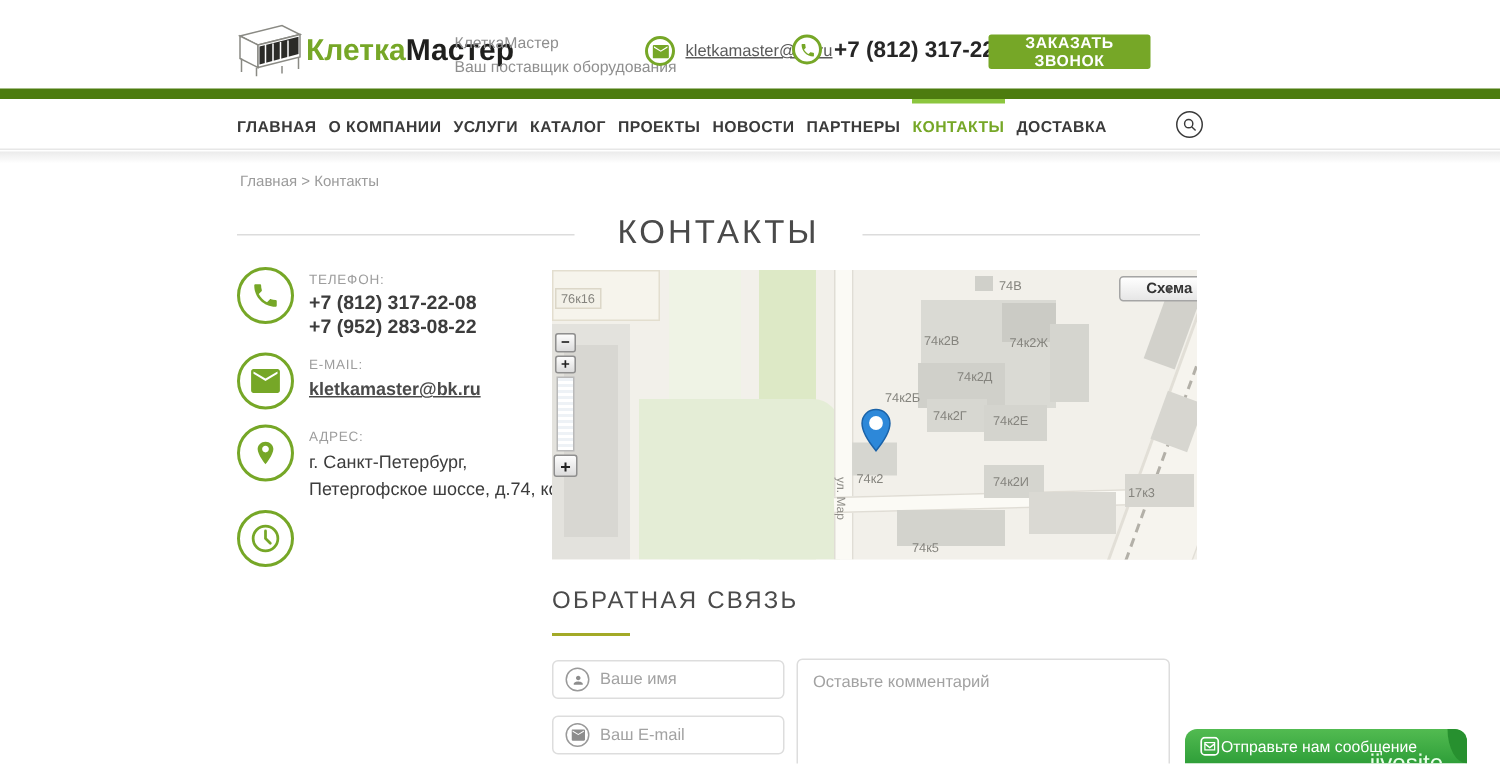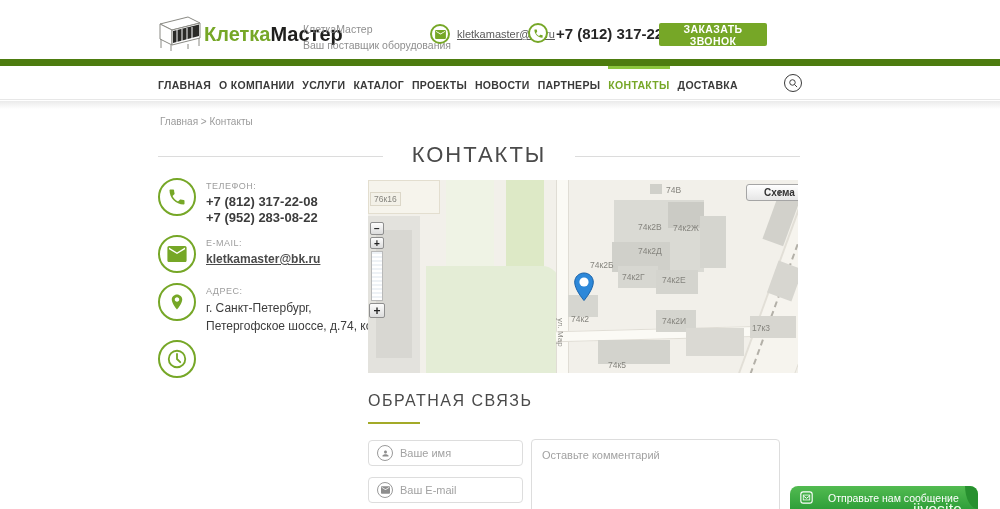--- a/index.html
+++ b/index.html
@@ -120,21 +120,21 @@
     margin-left:7px; font-family:inherit; background:transparent; }
   .fb-field input::placeholder, .fb-area::placeholder { color:#a2a2a2; }
   .fb-area { position:absolute; left:531px; top:439px; width:249px; height:80px; border:1px solid #ddd;
     border-radius:4px; padding:9px 10px; font-size:11px; color:#777; resize:none; outline:none;
     font-family:inherit; }
 
   
   .chat { position:absolute; left:790px; top:486px; width:188px; height:23px;
     background:linear-gradient(#52bb51,#2f9f39); border-radius:8px 8px 0 0;
     display:flex; align-items:center; color:#fff; cursor:pointer; overflow:hidden; }
-  .chat-msg { font-size:10.5px; margin-left:15px; }
+  .chat-msg { font-size:10.5px; margin-left:1px; }
   .chat-env { margin-left:10px; display:flex; }
   .chat-brand { position:absolute; right:16px; top:15px; font-size:16px; color:#eaffea; }
   .chat-leaf { position:absolute; right:0; top:0; width:13px; height:23px; background:#27902f;
     border-radius:0 8px 0 100% / 0 8px 0 100%; }
 </style>
 </head>
 <body>
 
 <div class="topbar">
   <div class="logo">
@@ -291,21 +291,21 @@
   <div class="bld b8"></div>
   <div class="bld b9"></div>
   <div class="bld b10"></div>
   <div class="bld b11"></div>
   <div class="bld b12"></div>
   <div class="bld b13"></div>
   <div class="bld b14"></div>
 
   <div class="m-label m-labelbox">76к16</div>
   <div class="m-label" style="left:298px;top:5px">74В</div>
-  <div class="m-label" style="left:270px;top:42px">74к2В</div>
+  <div class="m-label" style="left:248px;top:42px">74к2В</div>
   <div class="m-label" style="left:305px;top:43px">74к2Ж</div>
   <div class="m-label" style="left:270px;top:66px">74к2Д</div>
   <div class="m-label" style="left:222px;top:80px">74к2Б</div>
   <div class="m-label" style="left:254px;top:92px">74к2Г</div>
   <div class="m-label" style="left:294px;top:95px">74к2Е</div>
   <div class="m-label" style="left:203px;top:134px">74к2</div>
   <div class="m-label" style="left:294px;top:136px">74к2И</div>
   <div class="m-label" style="left:384px;top:143px">17к3</div>
   <div class="m-label" style="left:240px;top:180px">74к5</div>
   <div class="m-street">ул. Мар</div>

